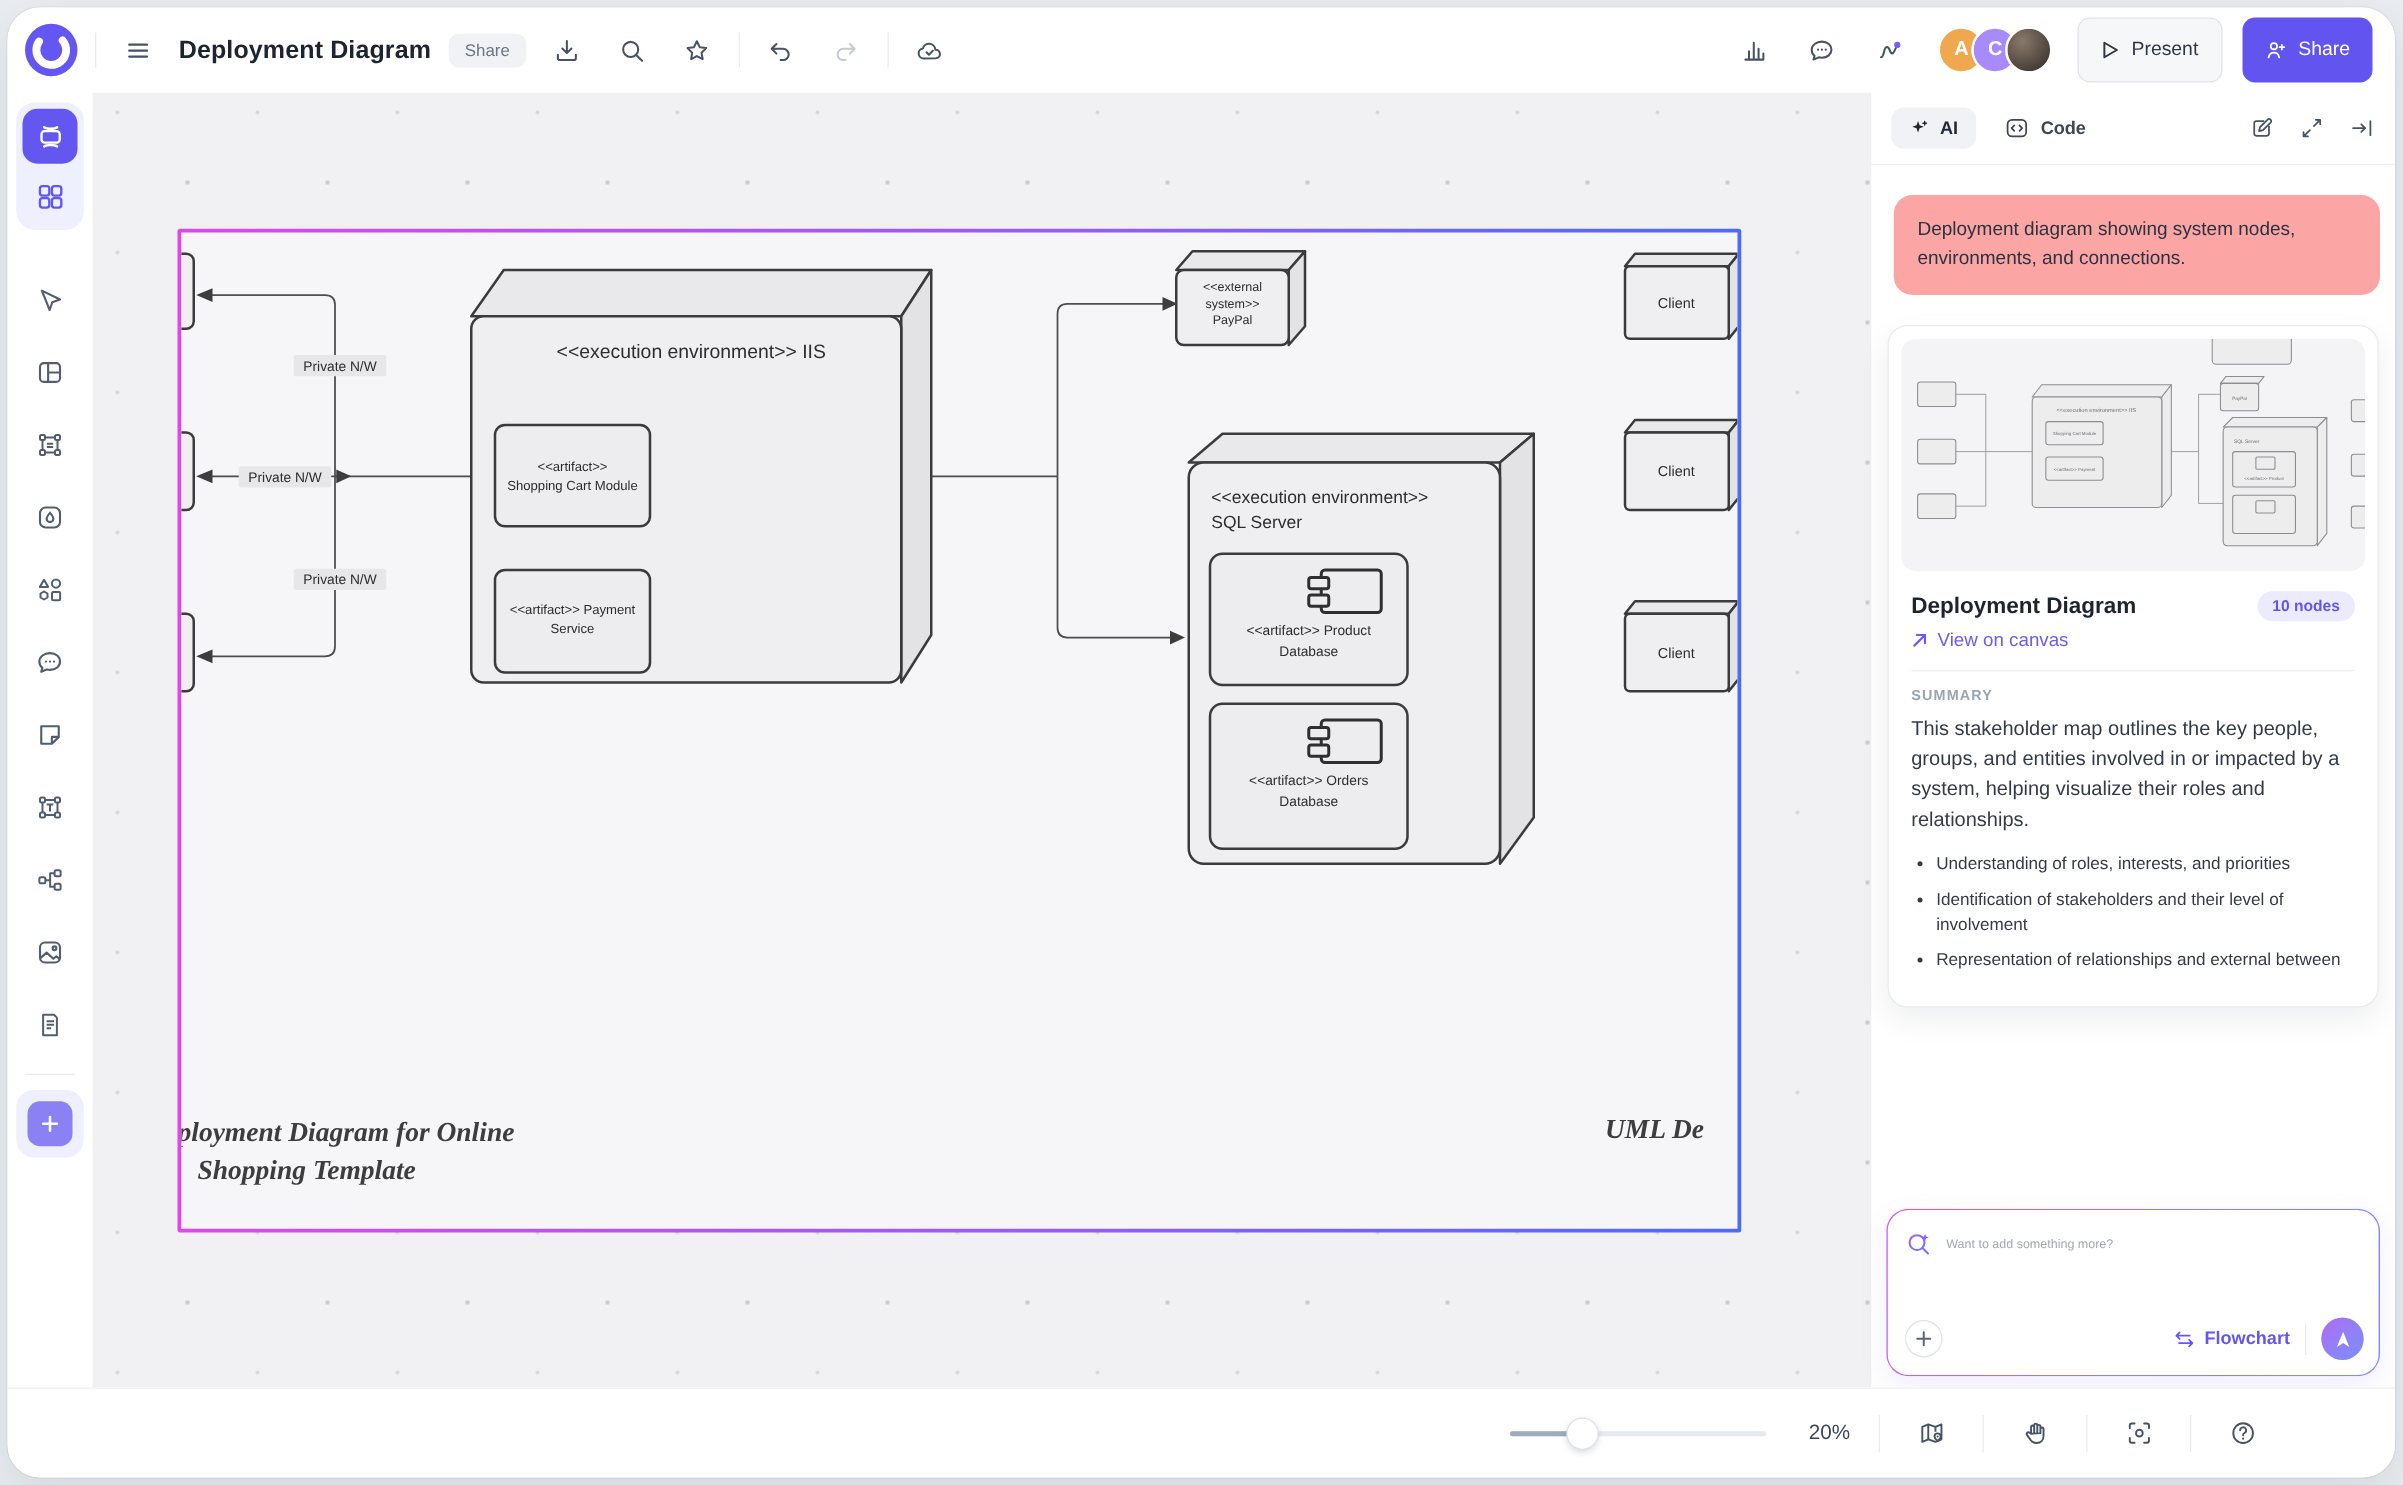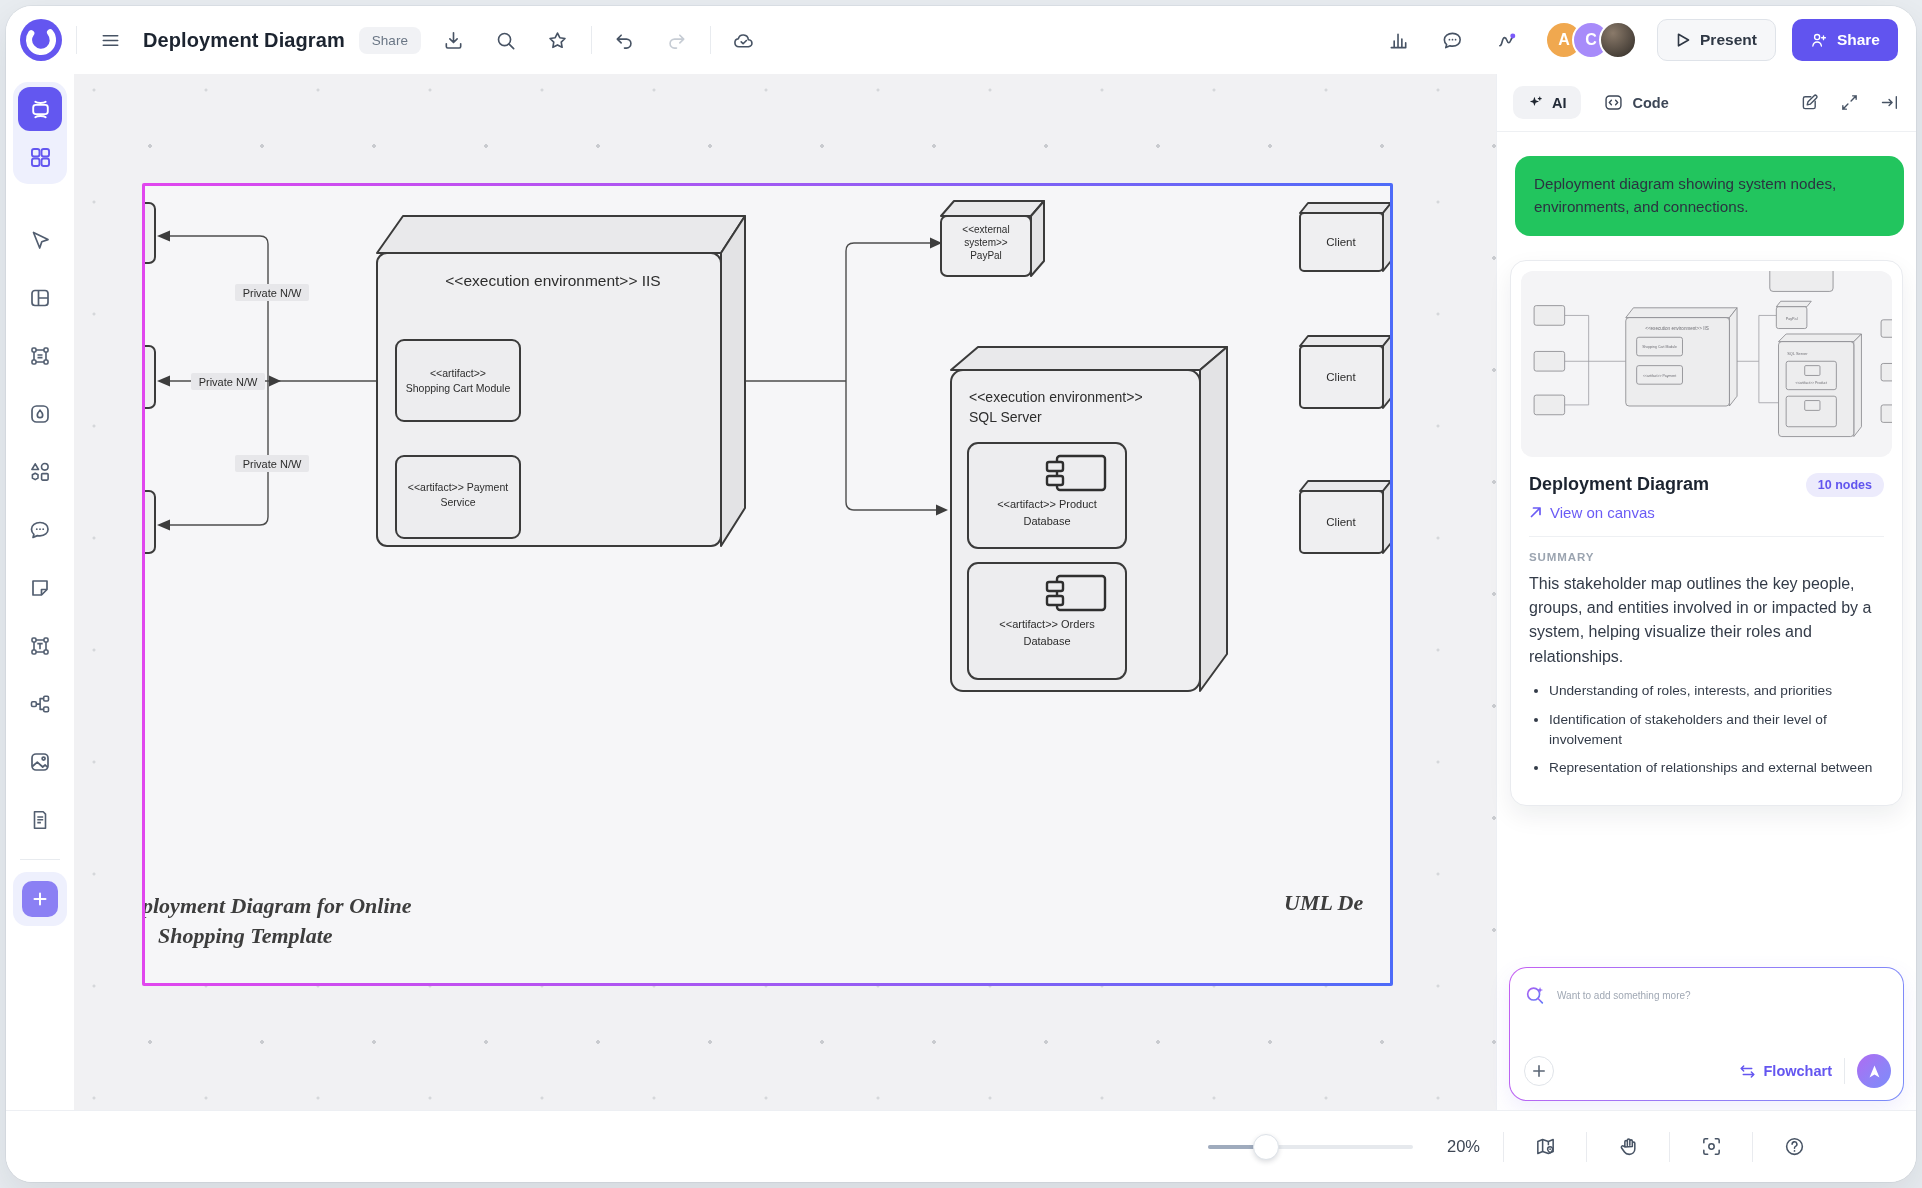--- a/index.html
+++ b/index.html
@@ -14,21 +14,21 @@
   .tb-icon { width:38px; height:38px; display:flex; align-items:center; justify-content:center; border-radius:9px; cursor:pointer; }
   .tb-icon svg { width:23px; height:23px; }
   .doc-title { font-size:20px; font-weight:700; color:#1c2430; letter-spacing:.1px; white-space:nowrap; }
   .plan-badge { background:#f1f2f5; color:#6a7685; font-size:13.5px; font-weight:500; padding:6px 13px; border-radius:8px; }
   .tb-right { margin-left:auto; display:flex; align-items:center; gap:16px; }
   .avatar-stack { display:flex; align-items:center; margin:0 4px; }
   .av { width:38px; height:38px; border-radius:50%; border:2.5px solid #fff; display:flex; align-items:center; justify-content:center;
         color:#fff; font-size:16px; font-weight:700; }
   .av + .av { margin-left:-11px; }
   .av-photo { background:radial-gradient(circle at 35% 30%, #8a7a6a, #4a423a 70%, #2f2a24); }
-  .btn { height:42px; border-radius:10px; display:flex; align-items:center; gap:9px; padding:0 18px; font-size:15.5px; font-weight:700; cursor:pointer; }
+  .btn { height:52px; border-radius:10px; display:flex; align-items:center; gap:9px; padding:0 18px; font-size:15.5px; font-weight:400; cursor:pointer; }
   .btn-present { background:#f6f7f9; border:1px solid #dfe3e9; color:#2f3845; }
   .btn-share { background:#6154ef; color:#fff; }
 
   
   .main { position:absolute; top:68px; left:0; right:0; bottom:72px; display:flex; }
 
   
   .sidebar { width:68px; background:#fff; display:flex; flex-direction:column; align-items:center; padding-top:8px; flex:0 0 auto; }
   .tool-group { background:#eef0fd; border-radius:15px; padding:5px; display:flex; flex-direction:column; gap:4px; }
   .sb-btn { width:44px; height:44px; border-radius:12px; display:flex; align-items:center; justify-content:center; cursor:pointer; }
@@ -63,21 +63,21 @@
 
   
   .rpanel { width:420px; background:#fff; border-left:1px solid #edeff3; position:relative; flex:0 0 auto; }
   .rp-head { height:58px; display:flex; align-items:center; padding:0 16px; border-bottom:1px solid #eef0f3; }
   .tab-ai { display:flex; align-items:center; gap:8px; background:#f1f2f5; border-radius:10px; padding:8px 14px;
             font-size:14.5px; font-weight:700; color:#232b38; cursor:pointer; }
   .tab-code { display:flex; align-items:center; gap:9px; margin-left:22px; font-size:14.5px; font-weight:600; color:#3c4656; cursor:pointer; }
   .rp-head-icons { margin-left:auto; display:flex; align-items:center; gap:19px; }
   .rp-head-icons svg { width:21px; height:21px; cursor:pointer; }
 
-  .chat-bubble { margin:24px 12px 24px 18px; background:#22c55e; border-radius:15px; padding:17px 19px;
+  .chat-bubble { margin:24px 12px 24px 18px; background:#fca5a5; border-radius:15px; padding:17px 19px;
                  font-size:15.2px; line-height:1.5; color:#2b3340; }
 
   .card { margin:0 13px; background:#fff; border:1px solid #e9ebef; border-radius:16px;
           box-shadow:0 10px 24px rgba(18,26,44,.07); overflow:hidden; }
   .thumb { margin:10px; height:186px; border-radius:12px; background:#f4f4f6; overflow:hidden; }
   .thumb svg { width:100%; height:100%; }
   .tnf { fill:#ededee; stroke:#8d8d92; stroke-width:.8; stroke-linejoin:round; }
   .tnl { fill:none; stroke:#9a9aa0; stroke-width:.7; }
   .tnt { fill:#6e6e74; font-family:"Liberation Sans",sans-serif; }
   .card-body { padding:6px 18px 18px; }

